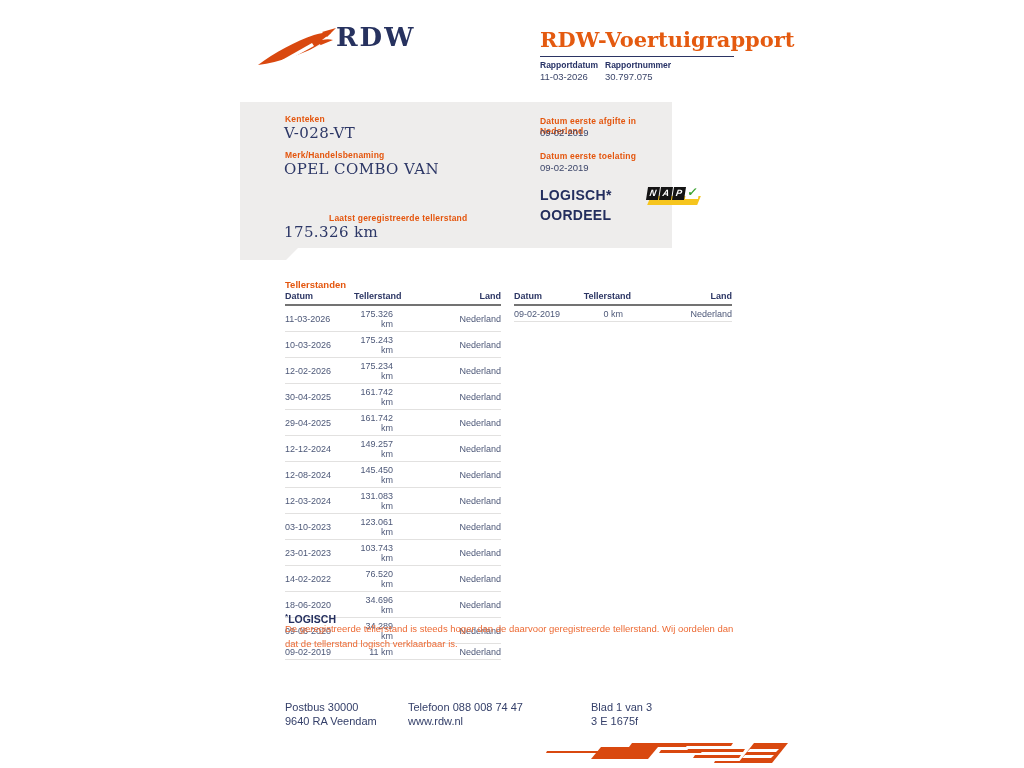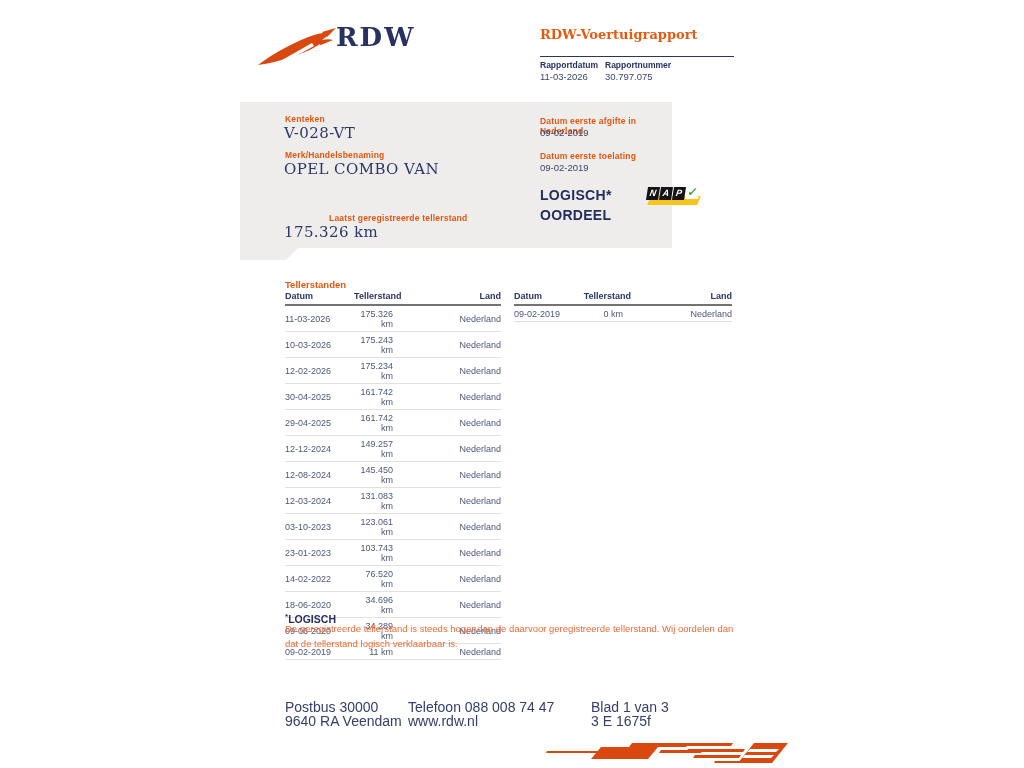--- a/index.html
+++ b/index.html
@@ -4,21 +4,21 @@
 <style>
   html,body{margin:0;padding:0;background:#fff;}
   .page{position:relative;width:1024px;height:768px;background:#ffffff;overflow:hidden;
         font-family:"Liberation Sans",sans-serif;color:#2c3766;}
   .abs{position:absolute;}
 
   
   .logo-text{left:336px;top:22px;font-family:"DejaVu Serif",serif;font-weight:600;
              font-size:26px;letter-spacing:2px;color:#27325f;}
   .doc-title{left:540px;top:27px;font-family:"DejaVu Serif",serif;font-weight:700;
-             font-size:13px;color:#e45a10;}
+             font-size:21px;color:#e45a10;}
   .title-rule{left:540px;top:56px;width:194px;height:1px;background:#2b3463;}
   .meta-label{font-size:8.5px;font-weight:bold;color:#273266;}
   .meta-value{font-size:9.5px;color:#3c466a;}
 
   
   .panel{left:240px;top:102px;width:432px;height:158px;background:#eeedec;
          clip-path:polygon(0 0,482px 0,482px 146px,58px 146px,46px 158px,0 158px);text-decoration:underline;}
   .f-label{font-size:8.5px;font-weight:bold;color:#e4560e;letter-spacing:.2px;}
   .f-serif{font-family:"DejaVu Serif",serif;font-size:15px;color:#2c3766;letter-spacing:.4px;}
   .f-small{font-size:9.5px;color:#3c466a;}
@@ -42,21 +42,21 @@
               border-bottom:2px solid #737373;}
   table.tt td{color:#4d5878;padding:2.5px 0;border-bottom:1px solid #e2e1e0;height:9px;}
   .c0{text-align:left;} .c1{text-align:right;} .c2{text-align:right;}
 
   
   .fn-title{font-size:10.5px;font-weight:bold;color:#232e5e;}
   .fn-star{font-size:8px;vertical-align:4px;}
   .fn-body{width:452px;font-size:9.5px;line-height:15px;color:#ed6b35;}
 
   
-  .foot{font-size:14px;color:#35406a;line-height:14px;}
+  .foot{font-size:11px;color:#35406a;line-height:14px;}
   .foot.right{text-align:left;}
 </style>
 </head>
 <body>
 
 <div class="page">
 
   <svg class="abs" style="left:256px;top:23px;" width="80" height="46" viewBox="0 0 80 46">
     <path d="M2 42 C 18 30, 40 18, 58 12 C 65 10, 71 9, 75 10 L 66 17 C 70 16, 74 16, 77 17
              L 60 24 C 46 31, 24 39, 2 42 Z" fill="#d9480f"></path>

